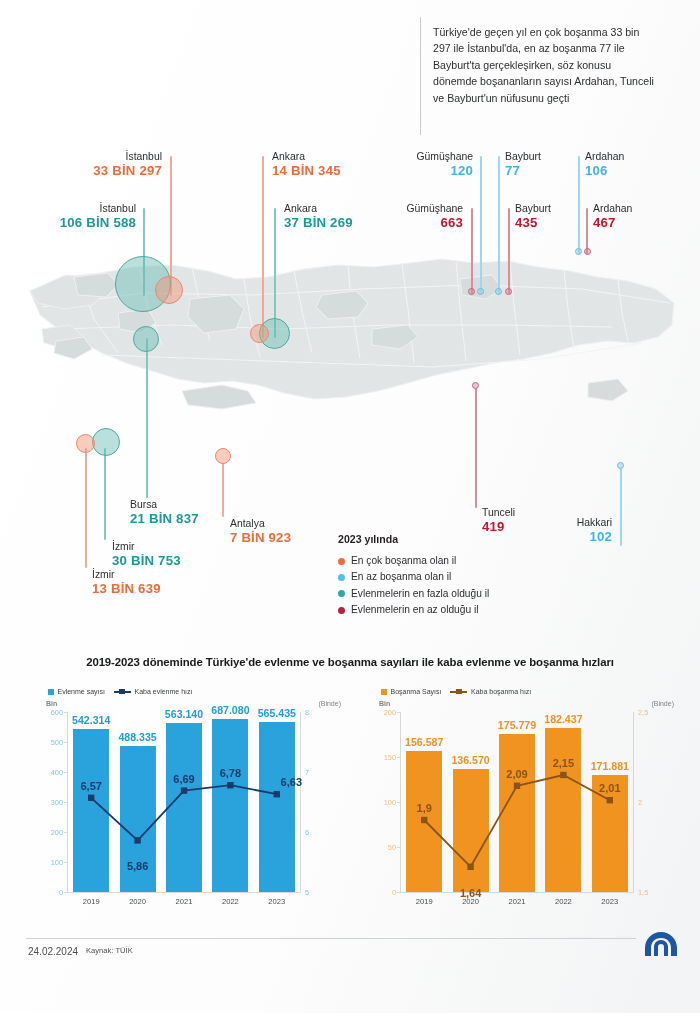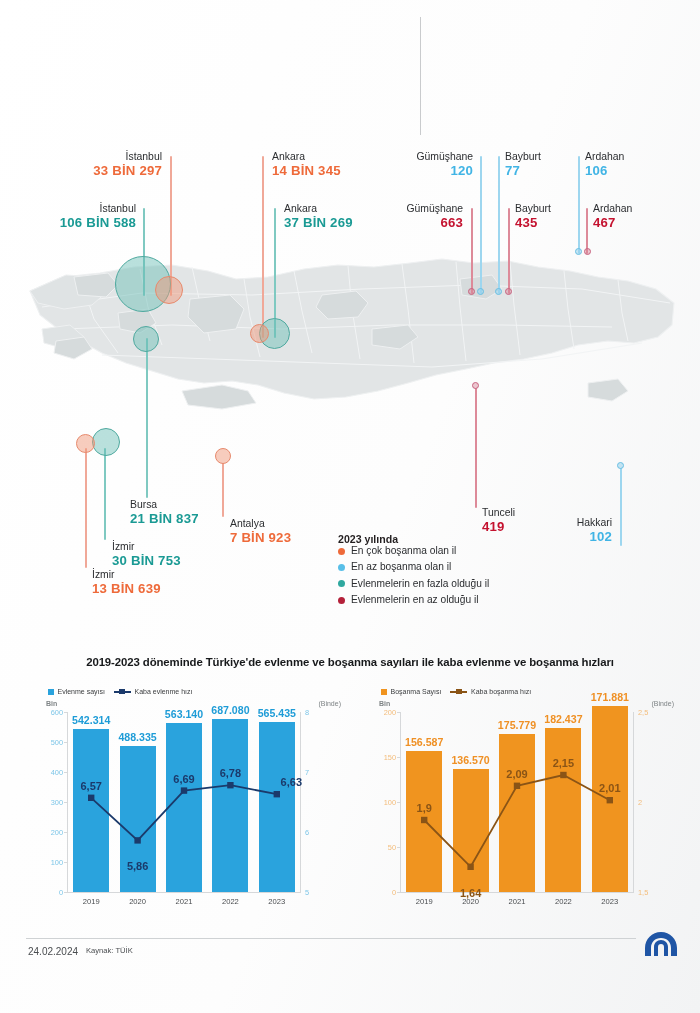--- a/index.html
+++ b/index.html
@@ -58,21 +58,21 @@
   
   .bub{position:absolute;border-radius:50%;box-sizing:border-box;}
   .bub.teal{background:rgba(101,189,180,0.45);border:1.6px solid #4fa99f;}
   .bub.orange{background:rgba(240,150,120,0.48);border:1.6px solid #e78a6d;}
   .bub.blue{background:rgba(150,210,236,0.55);border:1.3px solid #69bfe3;}
   .bub.red{background:rgba(215,130,150,0.45);border:1.3px solid #c76480;}
   .dot-sm{position:absolute;border-radius:50%;box-sizing:border-box;}
 
   
   .legend{position:absolute;left:338px;top:385px;width:230px;}
-  .legend-title{font-size:10.6px;font-weight:bold;color:#231f20;margin-bottom:0;}
+  .legend-title{font-size:10.6px;font-weight:bold;color:#231f20;margin-bottom:10px;}
   .legend-row{display:flex;align-items:center;margin-bottom:4.4px;}
   .legend-dot{width:7px;height:7px;border-radius:50%;margin-right:6px;flex:none;}
   .legend-text{font-size:10.2px;color:#2b2d30;line-height:12px;}
 
   
   .charts{position:absolute;left:0;top:650px;width:700px;height:290px;}
   .charts-title{
     position:absolute;left:0;top:6px;width:700px;text-align:center;
     font-size:11.4px;font-weight:bold;color:#17191b;letter-spacing:-0.1px;
   }
@@ -128,20 +128,21 @@
   .foot-src{position:absolute;left:86px;top:8px;font-size:7.6px;color:#4a4d50;}
   .aa-logo{position:absolute;right:19px;top:-9px;width:40px;height:30px;}
 </style>
 </head>
 <body>
 
 <div class="page">
 
   <div class="header">
     <div class="intro-rule"></div>
+    <div class="intro">Türkiye'de geçen yıl en çok boşanma 33 bin 297 ile İstanbul'da, en az boşanma 77 ile Bayburt'ta gerçekleşirken, söz konusu dönemde boşananların sayısı Ardahan, Tunceli ve Bayburt'un nüfusunu geçti</div>
   </div>
 
   <div class="map-area">
 
     <svg class="map-svg" viewBox="0 0 660 240">
       <g fill="#e2e5e6" stroke="#eef0f1" stroke-width="1.1">
         <path d="M8,58 L40,44 L78,40 L112,34 L150,32 L186,38 L214,46 L246,44 L282,36 L316,32
                  L352,34 L388,30 L420,26 L452,30 L486,28 L516,34 L548,38 L576,44 L606,48
                  L634,56 L652,70 L650,92 L636,104 L612,110 L586,108 L556,112 L530,120
                  L502,126 L472,130 L444,136 L414,142 L386,150 L356,158 L324,164 L292,166
@@ -434,21 +435,21 @@
             <div class="xlab">2020</div>
           </div>
           <div class="bar bl-orange" style="left: 98px; height: 158.201px; width: 36px;">
             <div class="bar-val txt-orange">175.779</div>
             <div class="xlab">2021</div>
           </div>
           <div class="bar bl-orange" style="left: 144.4px; height: 164.193px; width: 36px;">
             <div class="bar-val txt-orange">182.437</div>
             <div class="xlab">2022</div>
           </div>
-          <div class="bar bl-orange" style="left: 190.8px; height: 186px; width: 36px;">
+          <div class="bar bl-orange" style="left: 190.8px; height: 117px; width: 36px;">
             <div class="bar-val txt-orange">171.881</div>
             <div class="xlab">2023</div>
           </div>
           <svg class="lineholder" viewBox="0 0 232 180">
             <polyline points="23.2,108.00000000000001 69.6,154.8 116,73.80000000000003 162.39999999999998,63.000000000000014 208.79999999999998,88.20000000000005" fill="none" stroke="#8a5416" stroke-width="1.8"></polyline>
             <rect x="20" y="104.80000000000001" width="6.4" height="6.4" fill="#8a5416"></rect>
             <rect x="66.39999999999999" y="151.60000000000002" width="6.4" height="6.4" fill="#8a5416"></rect>
             <rect x="112.8" y="70.60000000000002" width="6.4" height="6.4" fill="#8a5416"></rect>
             <rect x="159.2" y="59.80000000000001" width="6.4" height="6.4" fill="#8a5416"></rect>
             <rect x="205.6" y="85.00000000000004" width="6.4" height="6.4" fill="#8a5416"></rect>

